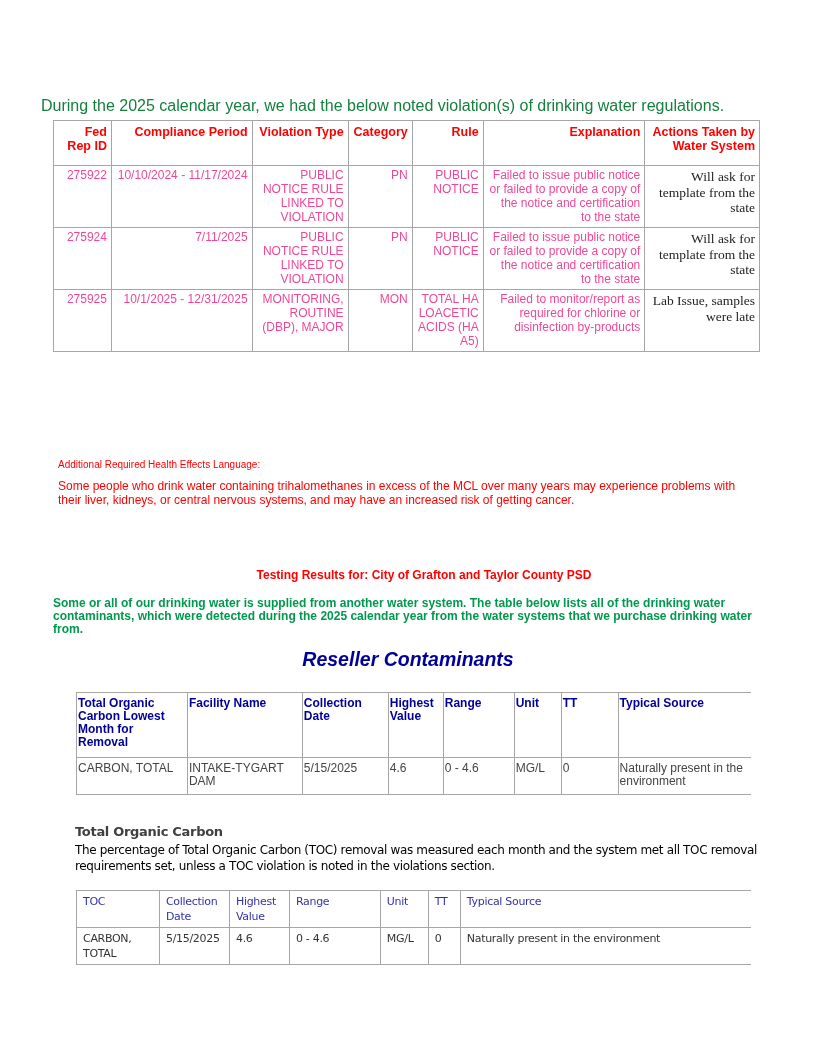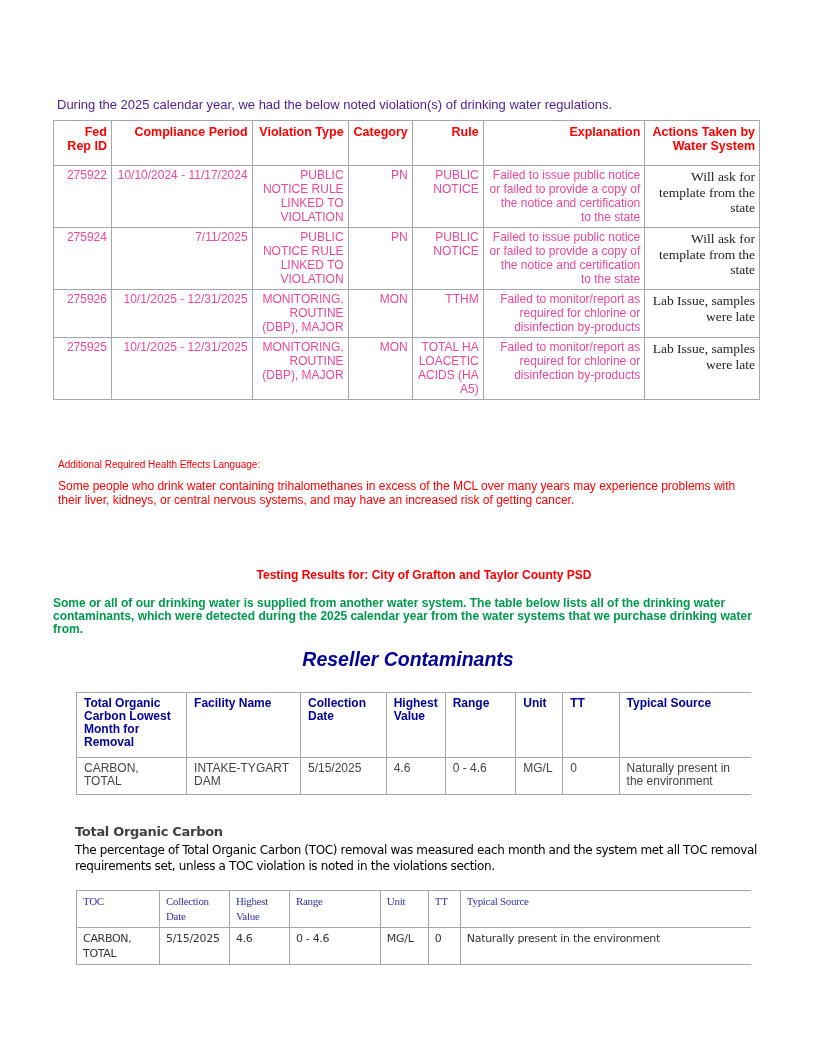--- a/index.html
+++ b/index.html
@@ -1,50 +1,50 @@
 <!DOCTYPE html>
 <html><head>
 <meta charset="utf-8">
 <style>
   html, body { margin: 0; padding: 0; background: #ffffff; }
   body { width: 816px; height: 1056px; position: relative; overflow: hidden; font-family: "Liberation Sans", sans-serif; color: #222; }
 
-  .intro { position: absolute; left: 57px; top: 97px; font-size: 13px; color: #4c1d95; }
+  .intro { position: absolute; left: 41px; top: 97px; font-size: 16px; color: #15803d; }
 
   table { border-collapse: collapse; }
   .viol { position: absolute; left: 53px; top: 120px; width: 707px; font-size: 12px; }
   .viol th, .viol td { border: 1.5px solid #a6a6a6; vertical-align: top; text-align: right; padding: 2px 4px 2px 5px; line-height: 14px; }
   .viol th { color: #ff0000; font-weight: bold; font-size: 12.5px; height: 38px; padding-top: 4px; }
   .viol td { color: #ec4899; }
   .viol td.serif { font-family: "Liberation Serif", serif; font-size: 13.5px; color: #222; line-height: 15.5px; padding-top: 3px; }
   .viol tr.r1 td, .viol tr.r2 td, .viol tr.r3 td { height: 56px; }
   .viol tr.r4 td { height: 42px; }
   .viol tr.r5 td { height: 56px; }
 
   .health-title { position: absolute; left: 58px; top: 459px; font-size: 10px; color: #ff0000; }
   .health-body { position: absolute; left: 58px; top: 479px; width: 690px; font-size: 12px; color: #ff0000; line-height: 14px; }
 
   .testing { position: absolute; left: 0; width: 816px; top: 568px; text-align: center; font-size: 12px; font-weight: bold; color: #ff0000; padding-left: 16px; }
   .green { position: absolute; left: 53px; top: 597px; width: 705px; font-size: 12px; font-weight: bold; color: #00994d; line-height: 13px; }
 
   .reseller-title { position: absolute; left: 0; width: 816px; top: 648px; text-align: center; font-size: 19.5px; font-weight: bold; font-style: italic; color: #000099; }
 
   .res { position: absolute; left: 76px; top: 692px; width: 675px; font-size: 12px; }
-  .res th, .res td { border: 1.5px solid #a6a6a6; vertical-align: top; text-align: left; padding: 2px 7px; line-height: 13px; }
+  .res th, .res td { border: 1.5px solid #a6a6a6; vertical-align: top; text-align: left; padding: 2px 1px; line-height: 13px; }
   .res tr > *:last-child { border-right: none; }
   .res th { color: #000099; font-weight: bold; height: 58px; padding-top: 4px; }
   .res td { color: #444; height: 30px; padding-top: 4px; }
 
   .toc-title { position: absolute; left: 75px; top: 824px; font-size: 13px; font-weight: bold; color: #404040; font-family: "DejaVu Sans", sans-serif; letter-spacing: -0.3px; }
   .toc-body { position: absolute; left: 75px; top: 842px; width: 690px; font-size: 12px; color: #000; line-height: 16px; font-family: "DejaVu Sans", sans-serif; letter-spacing: -0.35px; }
 
   .toc { position: absolute; left: 76px; top: 890px; width: 675px; font-size: 11px; font-family: "DejaVu Sans", sans-serif; letter-spacing: -0.3px; }
   .toc th, .toc td { border: 1.5px solid #a6a6a6; vertical-align: top; text-align: left; padding: 3px 6px; line-height: 15px; }
   .toc tr > *:last-child { border-right: none; }
-  .toc th { color: #3333aa; font-weight: normal; height: 30px; font-family: Liberation Serif, serif; }
+  .toc th { color: #3333aa; font-weight: normal; height: 30px; }
   .toc td { color: #333; height: 30px; }
 </style>
 </head>
 <body>
 
 <div class="intro">During the 2025 calendar year, we had the below noted violation(s) of drinking water regulations.</div>
 
 <table class="viol">
   <colgroup>
     <col style="width:58px">
@@ -77,29 +77,20 @@
       <td class="serif">Will ask for template from the state</td>
     </tr>
     <tr class="r2">
       <td>275924</td>
       <td>7/11/2025</td>
       <td>PUBLIC NOTICE RULE LINKED TO VIOLATION</td>
       <td>PN</td>
       <td>PUBLIC NOTICE</td>
       <td>Failed to issue public notice or failed to provide a copy of the notice and certification to the state</td>
       <td class="serif">Will ask for template from the state</td>
-    </tr>
-    <tr class="r4">
-      <td>275926</td>
-      <td>10/1/2025 - 12/31/2025</td>
-      <td>MONITORING, ROUTINE (DBP), MAJOR</td>
-      <td>MON</td>
-      <td>TTHM</td>
-      <td>Failed to monitor/report as required for chlorine or disinfection by-products</td>
-      <td class="serif">Lab Issue, samples were late</td>
     </tr>
     <tr class="r5">
       <td>275925</td>
       <td>10/1/2025 - 12/31/2025</td>
       <td>MONITORING, ROUTINE (DBP), MAJOR</td>
       <td>MON</td>
       <td style="word-break:break-all">TOTAL HALOACETIC ACIDS (HAA5)</td>
       <td>Failed to monitor/report as required for chlorine or disinfection by-products</td>
       <td class="serif">Lab Issue, samples were late</td>
     </tr>

